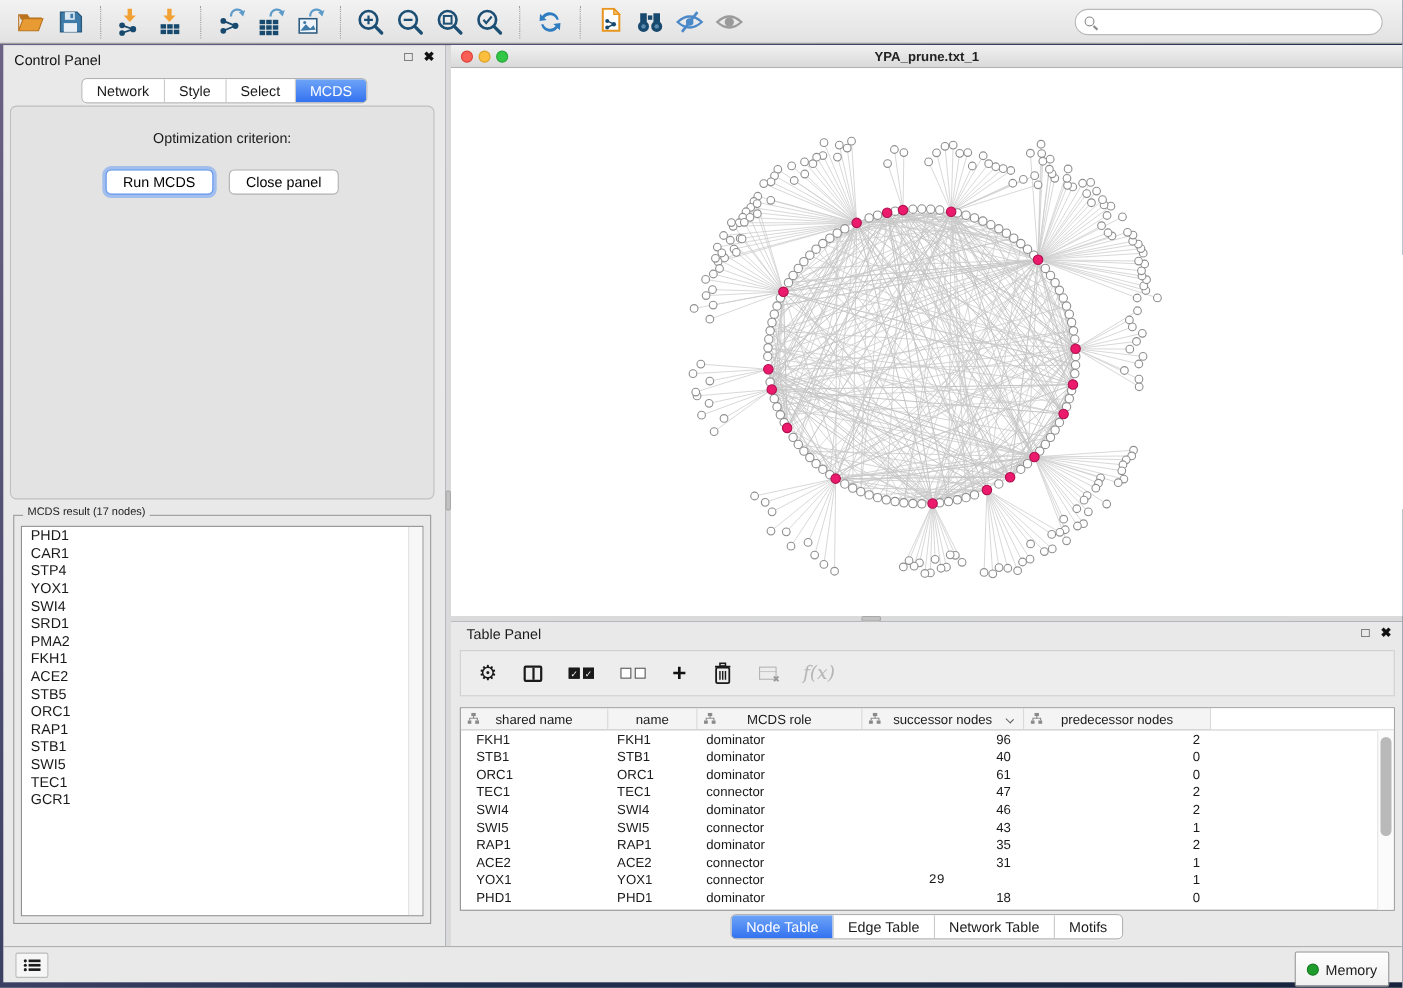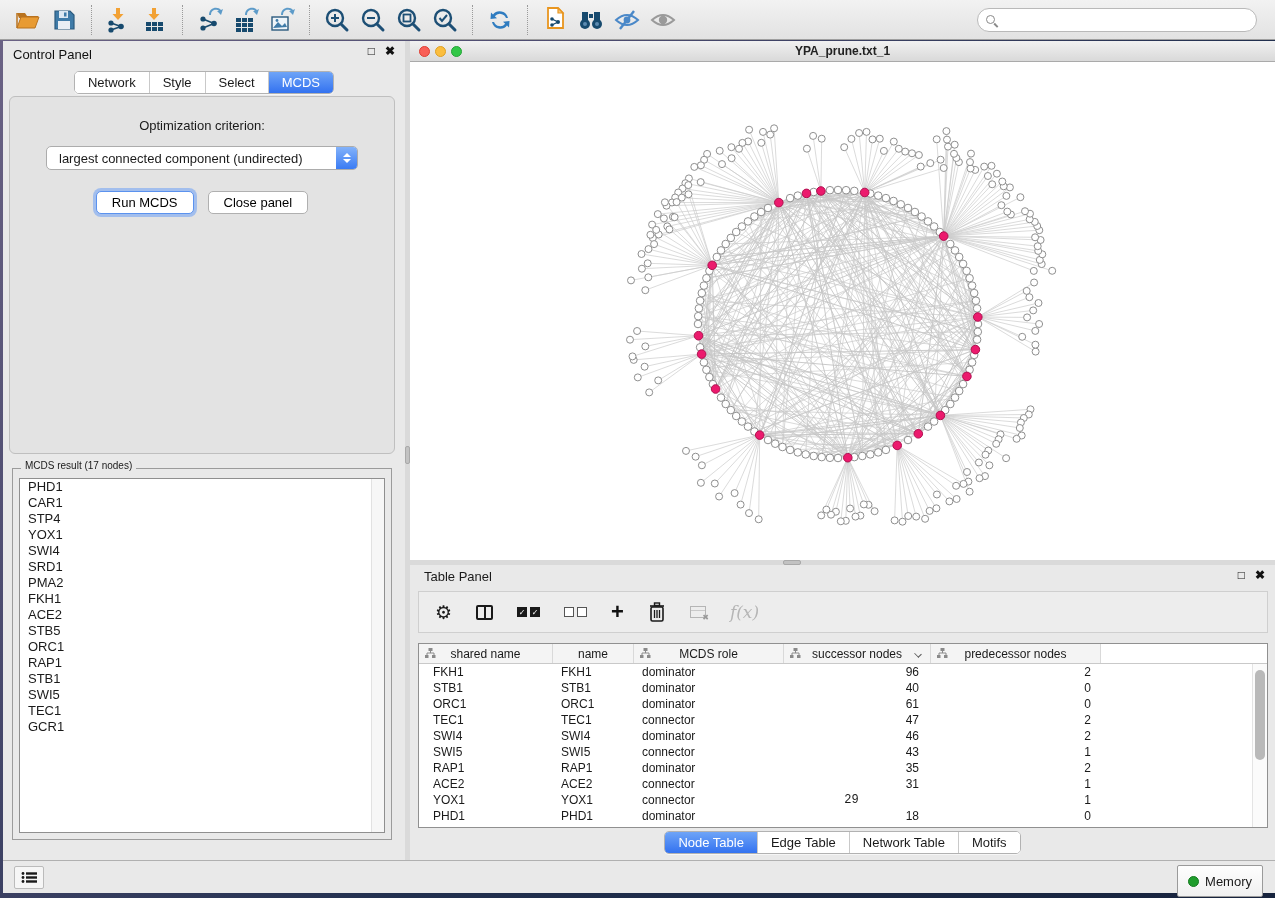--- a/index.html
+++ b/index.html
@@ -271,27 +271,20 @@
   <div class="cp-tabbar">
     <span class="segmented">
       <span class="seg-tab">Network</span>
       <span class="seg-tab">Style</span>
       <span class="seg-tab">Select</span>
       <span class="seg-tab active">MCDS</span>
     </span>
   </div>
   <div class="cp-content">
     <div class="opt-label">Optimization criterion:</div>
-    <div class="dropdown">
-      <span>largest connected component (undirected)</span>
-      <span class="dd-stepper">
-          <span class="dd-up"></span>
-          <span class="dd-down"></span>
-        </span>
-    </div>
     <div class="btn-row">
       <button class="mac-btn focused">Run MCDS</button>
       <button class="mac-btn">Close panel</button>
     </div>
   </div>
   <div class="fieldset">
     <div class="fieldset-legend">MCDS result (17 nodes)</div>
     <div class="mcds-list">
       <div class="mcds-scroll"></div>
     <div class="mcds-item">PHD1</div>

